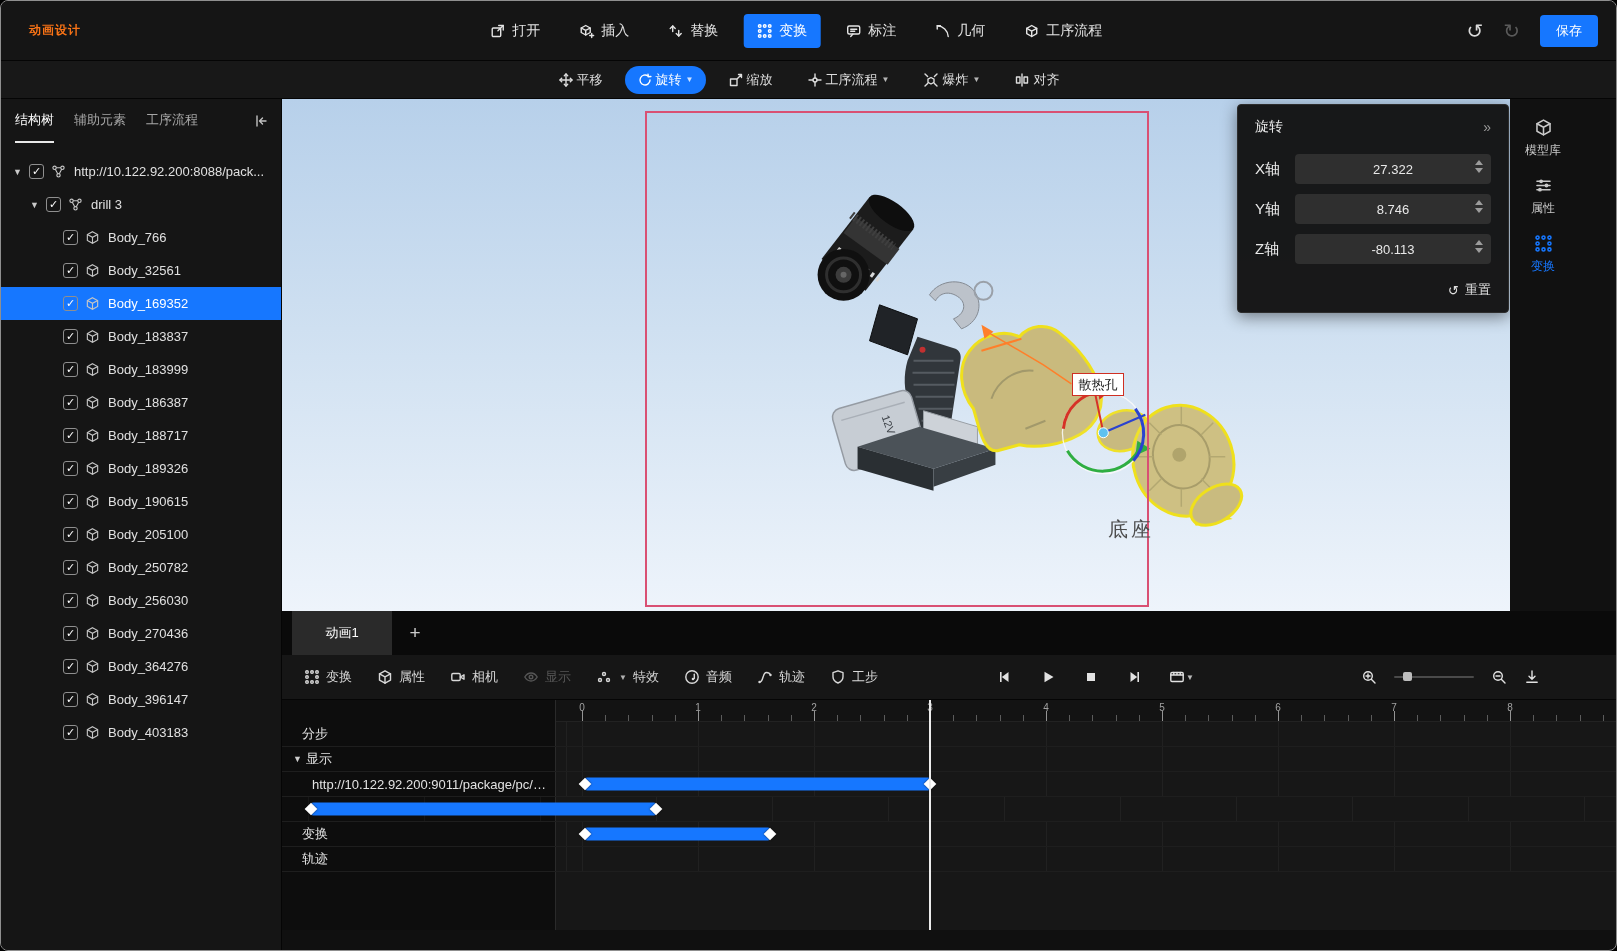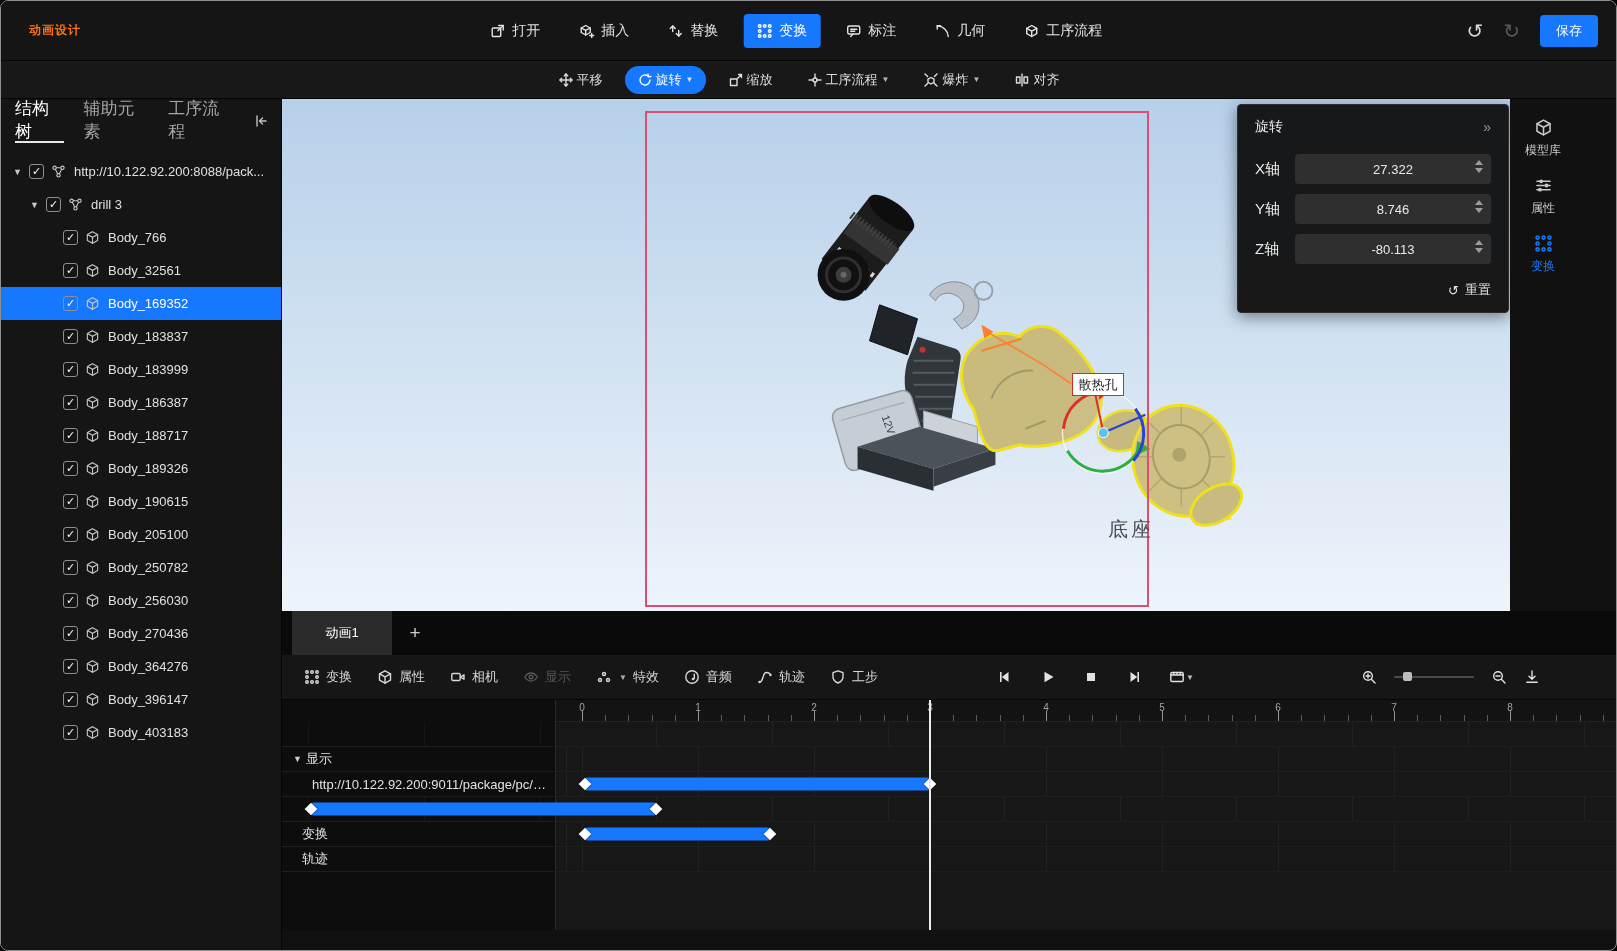--- a/index.html
+++ b/index.html
@@ -24,21 +24,21 @@
   
   .tb2{height:38px;background:#181818;display:flex;align-items:center;justify-content:center;gap:10px;border-bottom:1px solid #050505}
   .tb2-item{display:flex;align-items:center;gap:3px;color:#ddd;font-size:13px;padding:5px 12px;border-radius:15px;cursor:pointer;white-space:nowrap}
   .tb2-item.active{background:#1677ff;color:#fff}
   .caret-dn{font-size:8px;color:currentColor;opacity:.8;margin-left:1px}
 
   
   .main{display:flex;height:851px}
   .sidebar{width:283px;background:#151515;border-right:1px solid #050505;display:flex;flex-direction:column}
   .sb-tabs{height:44px;display:flex;align-items:stretch;padding-left:14px;gap:20px;flex:0 0 44px}
-  .sb-tab{color:#a6a6a6;font-size:17px;display:flex;align-items:center;border-bottom:2px solid transparent;cursor:pointer}
+  .sb-tab{color:#a6a6a6;font-size:13px;display:flex;align-items:center;border-bottom:2px solid transparent;cursor:pointer}
   .sb-tab.active{color:#fff;border-bottom-color:#e8e8e8}
   .sb-collapse{margin-left:auto;margin-right:12px;color:#c2c2c2;display:flex;align-items:center;cursor:pointer}
   .sb-search{margin:12px 16px 0;height:38px;background:#2b2b2b;border-radius:6px;display:flex;align-items:center;padding:0 12px;gap:8px;flex:0 0 38px}
   .sb-search .ic{color:#9a9a9a}
   .sb-search input{background:transparent;border:none;outline:none;color:#ddd;font-size:13px;width:100%;font-family:inherit}
   .sb-search input::placeholder{color:#8d8d8d}
   .tree{flex:1;overflow:hidden;margin-top:12px}
   .tree-row{height:33px;display:flex;align-items:center;font-size:13px;color:#e0e0e0;cursor:pointer}
   .tree-row.lvl0{padding-left:12px}.tree-row.lvl1{padding-left:29px}.tree-row.lvl2{padding-left:46px}
   .tree-row.selected{background:#1677ff;color:#fff}
@@ -800,20 +800,23 @@
                 <span class="ruler-num" style="left: 374px;">3</span>
                 <span class="ruler-num" style="left: 490px;">4</span>
                 <span class="ruler-num" style="left: 606px;">5</span>
                 <span class="ruler-num" style="left: 722px;">6</span>
                 <span class="ruler-num" style="left: 838px;">7</span>
                 <span class="ruler-num" style="left: 954px;">8</span>
               </div>
           </div>
           <div class="tl-rows" id="tl-rows">
               <div class="tl-row">
+                <div class="tl-row-label ind0">
+                  <span class="tl-lbl-text">分步</span>
+                </div>
                 <div class="tl-row-track"></div>
               </div>
               <div class="tl-row">
                 <div class="tl-row-label ind0">
                   <span class="tl-caret">▼</span>
                   <span class="tl-lbl-text">显示</span>
                 </div>
                 <div class="tl-row-track"></div>
               </div>
               <div class="tl-row">

